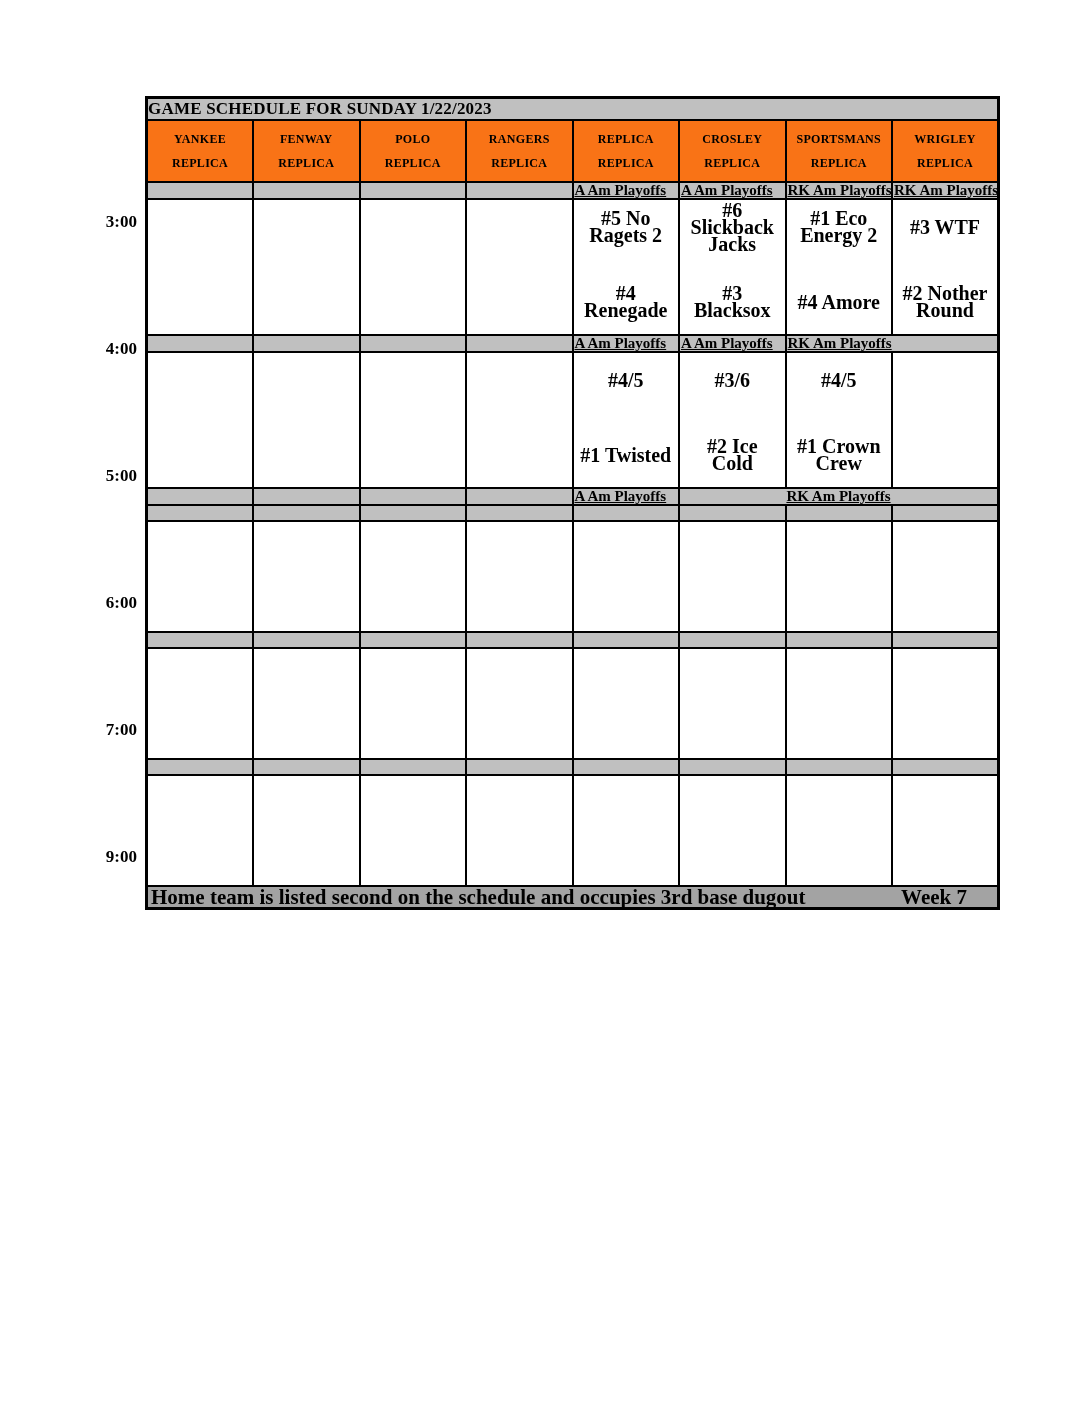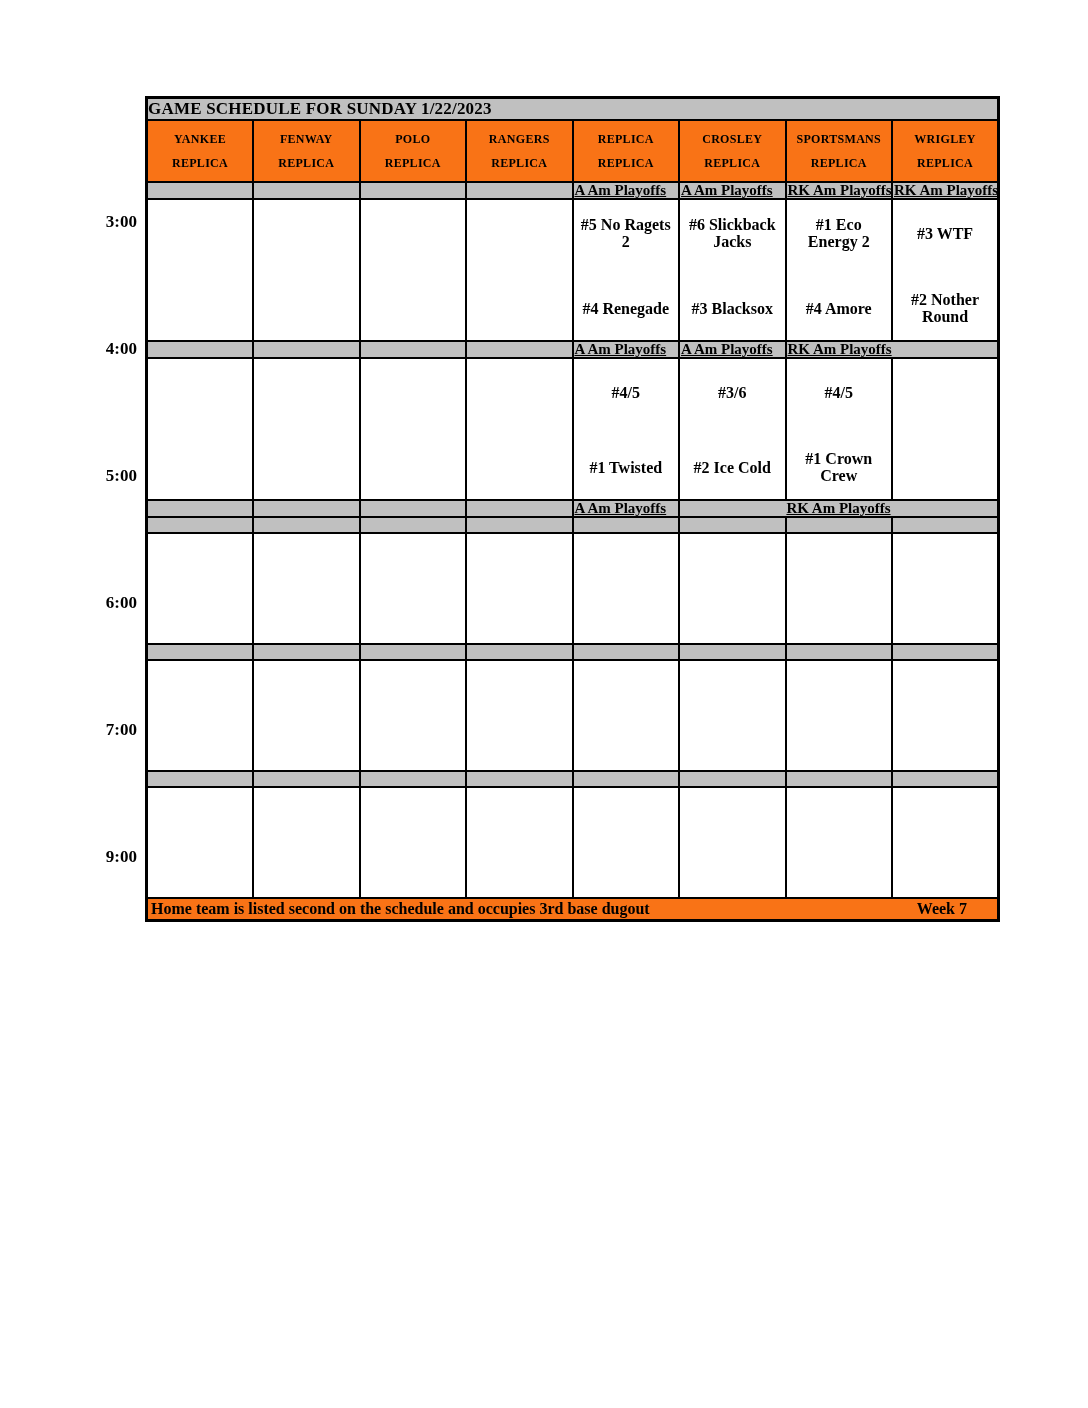--- a/index.html
+++ b/index.html
@@ -53,32 +53,32 @@
   td.band .band-text {
     white-space:nowrap; overflow:hidden;
     padding-left:1px;
   }
   td.band .band-text.ovf { overflow:visible; position:relative; z-index:2; }
   td.band .band-text.center { text-align:center; padding-left:0; }
 
   td.game {
     background:#ffffff;
     vertical-align:top;
-    padding:10px 5px 8px;
-    font-size:16px; line-height:17px;
+    padding:4px 5px 8px;
+    font-size:20px; line-height:17px;
     overflow-wrap:break-word; word-break:break-word;
   }
   .slot {
     display:flex; align-items:center; justify-content:center;
     text-align:center; width:100%;
   }
   .slot.away { height:46px; }
   .slot.home { height:48px; margin-top:28px; }
 
-  td.foot { background:#f97316; vertical-align:middle; font-size:16px; }
+  td.foot { background:#a3a3a3; vertical-align:middle; font-size:21px; }
   .foot-inner {
     display:flex; justify-content:space-between; align-items:center;
     padding:0 30px 0 3px; line-height:18px;
   }
 </style>
 </head>
 <body>
 
 <div class="page">
 

